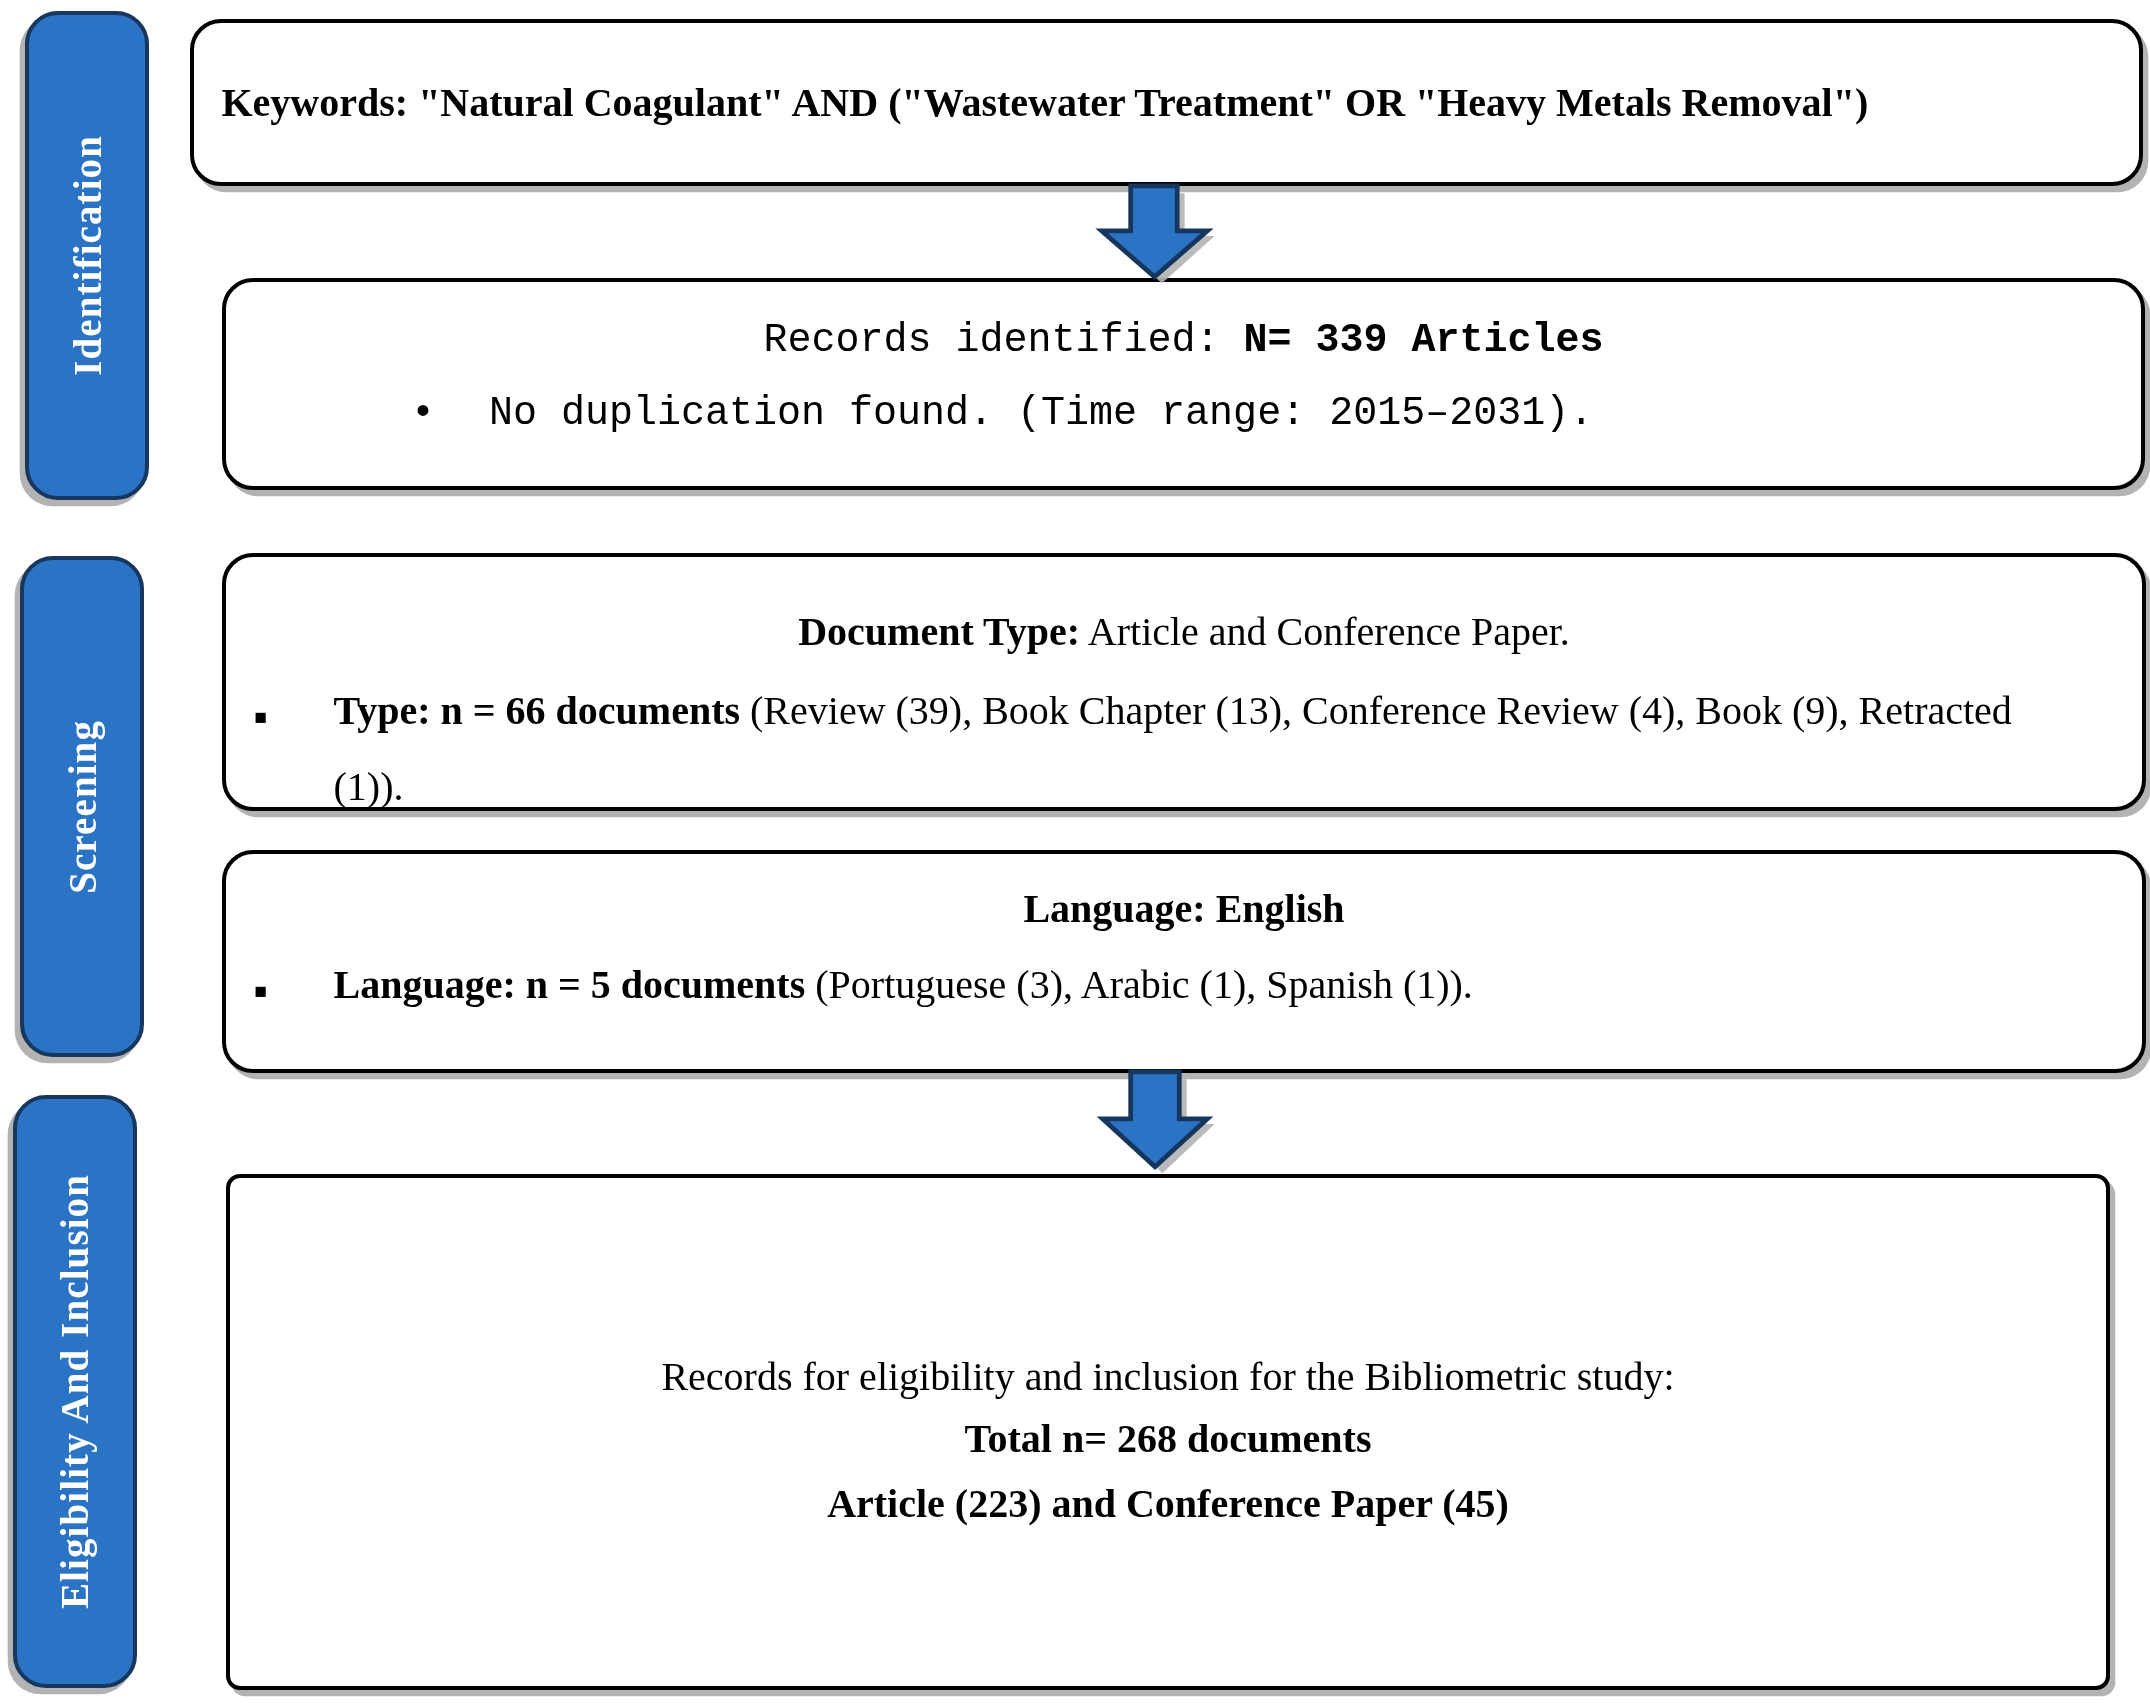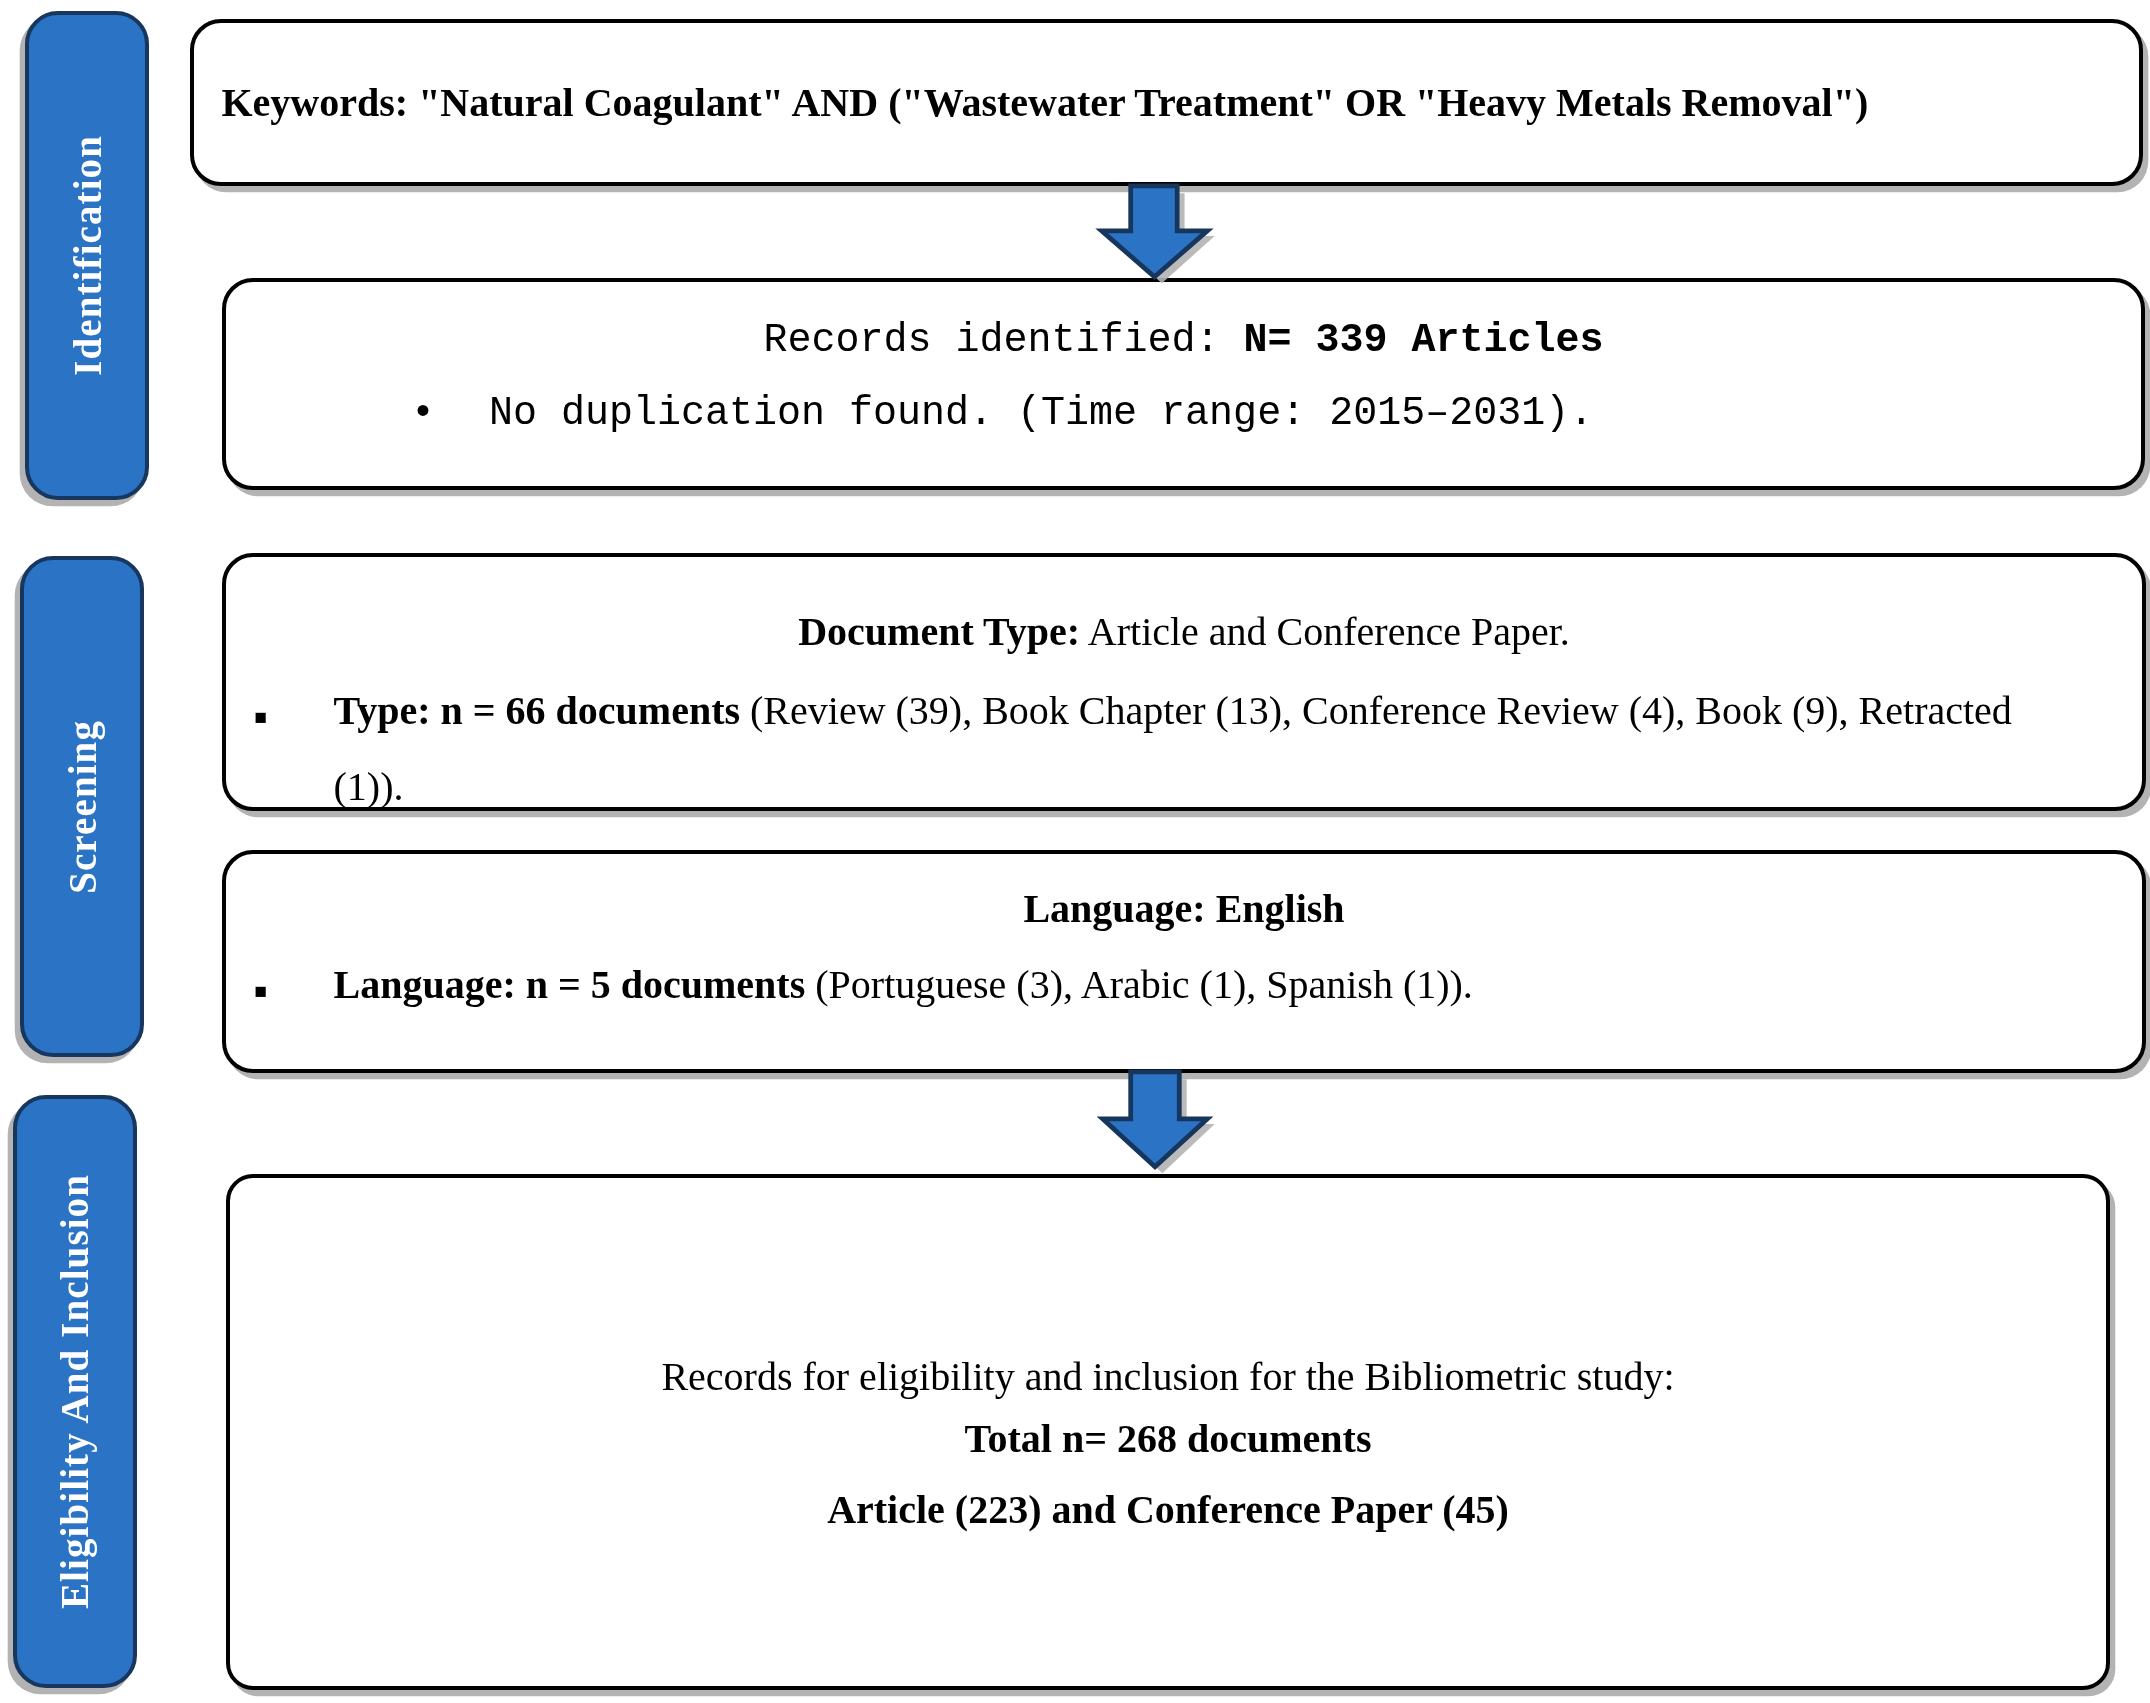--- a/index.html
+++ b/index.html
@@ -69,28 +69,28 @@
   .box-doctype  .bullet-row { margin-top: 19px; padding-left: 28.5px;  padding-right: 63px; }
   .box-language .bullet-row { margin-top: 16px; padding-left: 28.5px;  padding-right: 63px; }
 
   .marker { flex: none; display: inline-block; }
   .marker-dot    { width: 78px; font-size: 40px; }
   .marker-square { width: 79px; font-size: 21px; }
   .bullet-text { line-height: 76px; }
 
   .box-eligibility {
     left: 226px; top: 1174px; width: 1884px; height: 516px;
-    border-radius: 27px;
+    border-radius: 14px;
     display: flex; flex-direction: column; align-items: center;
     padding-top: 178px;
     text-align: center;
   }
   .box-eligibility .line { line-height: 42px; }
   .box-eligibility .line2 { margin-top: 20px; }
-  .box-eligibility .line3 { margin-top: 29px; }
+  .box-eligibility .line3 { margin-top: 23px; }
 
   
   .arrows-overlay {
     position: absolute;
     left: 0; top: 0;
     width: 2151px; height: 1703px;
     pointer-events: none;
   }
 </style>
 </head>

